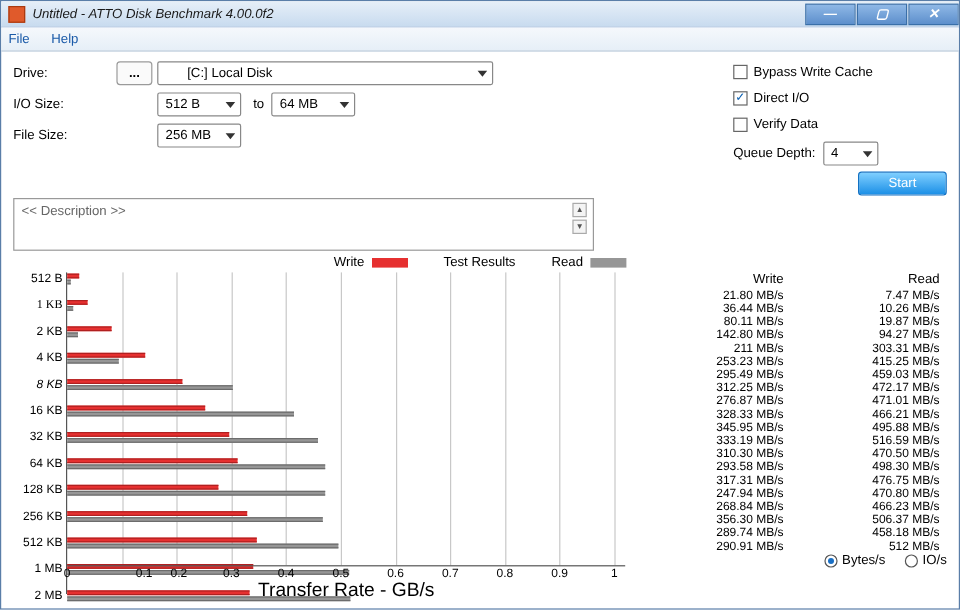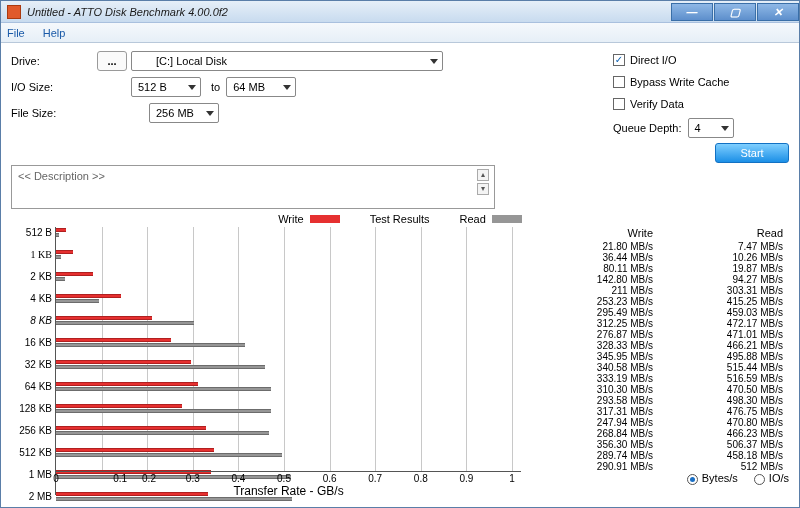--- a/index.html
+++ b/index.html
@@ -98,21 +98,21 @@
     padding: 0 4px 0 6px;
     border-radius: 2px;
   }
   .dropdown .arrow {
     width: 0; height: 0;
     border-left: 4px solid transparent;
     border-right: 4px solid transparent;
     border-top: 5px solid #333;
     margin-left: 6px;
   }
-  .dd-drive { width: 312px; padding-left: 24px; }
+  .dd-drive { width: 280px; padding-left: 24px; }
   .dd-mid { width: 70px; margin-right: 4px; }
   .dd-fs { width: 70px; }
   .dd-qd { width: 46px; margin-left: 6px; }
 
   .chk {
     display: inline-block;
     width: 12px; height: 12px;
     border: 1px solid #666;
     background: #fff;
     margin-right: 5px;
@@ -234,21 +234,21 @@
     position:absolute;
     top: 1px;
     font-size: 10px;
     transform: translateX(-50%);
   }
   .xlabel {
     position:absolute;
     top: 12px;
     left: 50%;
     transform: translateX(-50%);
-    font-size: 12px;
+    font-size: 16px;
   }
 
   .tbl-head {
     display:flex;
     font-size: 11px;
     margin-bottom: 2px;
   }
   .tbl-head div { flex:1; text-align:right; padding-right:6px; }
   .tbl-row {
     display:flex;
@@ -316,34 +316,34 @@
           <span class="arrow"></span>
         </span>
         <span style="margin:0 6px;">to</span>
         <span class="dropdown dd-mid">
           <span>64 MB</span>
           <span class="arrow"></span>
         </span>
       </div>
       <div class="formrow">
         <span class="lbl">File Size:</span>
-        <span class="dropdown dd-fs" style="margin-left:52px;">
+        <span class="dropdown dd-fs" style="margin-left:34px;">
           <span>256 MB</span>
           <span class="arrow"></span>
         </span>
       </div>
     </div>
     <div class="rightcol">
       <div class="optline">
+        <span class="chk"></span>
+        <span>Bypass Write Cache</span>
+      </div>
+      <div class="optline">
         <span class="chk checked"></span>
         <span>Direct I/O</span>
-      </div>
-      <div class="optline">
-        <span class="chk"></span>
-        <span>Bypass Write Cache</span>
       </div>
       <div class="optline">
         <span class="chk"></span>
         <span>Verify Data</span>
       </div>
       <div class="optline" style="margin-top:2px;">
         <span>Queue Depth:</span>
         <span class="dropdown dd-qd">
           <span>4</span>
           <span class="arrow"></span>
@@ -518,24 +518,20 @@
           </div>
           <div class="tbl-row">
             <div>328.33 MB/s</div>
             <div>466.21 MB/s</div>
           </div>
           <div class="tbl-row">
             <div>345.95 MB/s</div>
             <div>495.88 MB/s</div>
           </div>
           <div class="tbl-row">
-            <div>340.58 MB/s</div>
-            <div>515.44 MB/s</div>
-          </div>
-          <div class="tbl-row">
             <div>333.19 MB/s</div>
             <div>516.59 MB/s</div>
           </div>
           <div class="tbl-row">
             <div>310.30 MB/s</div>
             <div>470.50 MB/s</div>
           </div>
           <div class="tbl-row">
             <div>293.58 MB/s</div>
             <div>498.30 MB/s</div>

